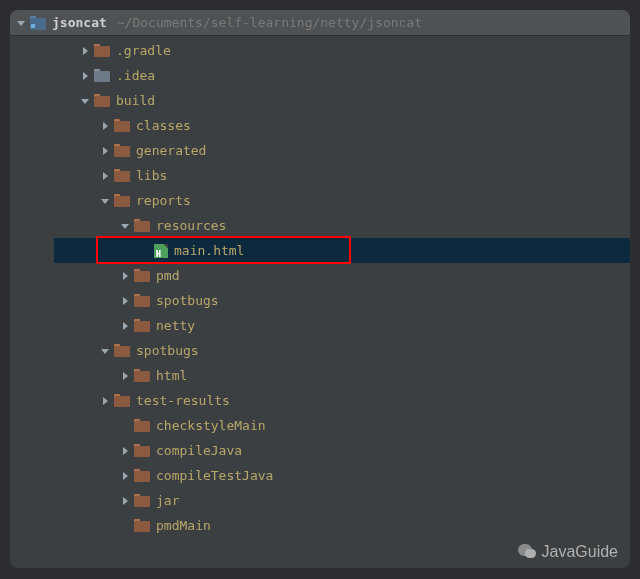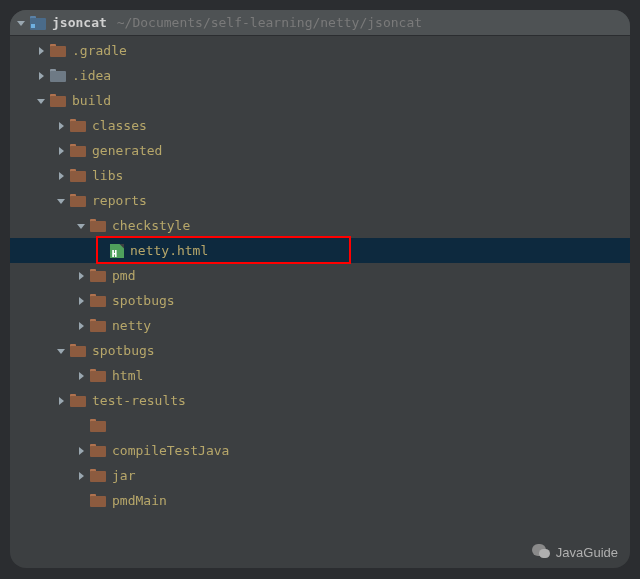--- a/index.html
+++ b/index.html
@@ -8,41 +8,42 @@
     font-family: 'Menlo', 'Consolas', monospace;
     font-size: 13px;
     color: #a9b7c6;
     width: 640px;
     height: 579px;
     overflow: hidden;
     position: relative;
   }
   .panel {
     background: #3c3f41;
-    border-radius: 16px;
+    border-radius: 8px;
     margin: 10px;
     height: 558px;
     overflow: hidden;
     position: relative;
   }
   .header-row {
     display: flex;
     align-items: center;
     height: 26px;
     background: #4e5254;
     border-bottom: 1px solid #2b2d30;
     padding-left: 6px;
   }
   .tree { padding-top: 2px; }
   .row {
     display: flex;
     align-items: center;
     height: 25px;
     padding-left: 6px;
     white-space: nowrap;
+    margin-left: 44px;
   }
   .row.selected {
     background: #0d293e;
   }
   .redbox {
     position: absolute;
     border: 2px solid #ff0000;
     pointer-events: none;
     z-index: 5;
   }
@@ -108,21 +109,21 @@
     margin-left: 10px;
   }
   .watermark {
     position: absolute;
     bottom: 16px;
     right: 22px;
     display: flex;
     align-items: center;
     color: #b0b0b0;
     font-family: sans-serif;
-    font-size: 13px;
+    font-size: 16px;
     z-index: 10;
   }
   .watermark .wechat {
     width: 22px;
     height: 22px;
     margin-right: 4px;
     position: relative;
   }
   .watermark .wechat::before {
     content: '';
@@ -275,29 +276,29 @@
           <svg width="8" height="8" viewBox="0 0 8 8">
             <polygon points="0,2 8,2 4,7" fill="#9aa7b0"></polygon>
           </svg>
         </span>
         <span class="icon folder-red">
           <svg width="16" height="13" viewBox="0 0 16 13">
     <rect class="tab" x="0" y="0" width="6" height="4" rx="1"></rect>
     <rect class="body" x="0" y="2" width="16" height="11" rx="1"></rect>
   </svg>
         </span>
-        <span class="label">checkstyle</span>
+        <span class="label">resources</span>
       </div>
       <div class="row selected">
         <span class="indent" style="width: 80px;"></span>
         <span class="spacer-arrow"></span>
         <span class="icon file-html">
           <span class="file-html"></span>
         </span>
-        <span class="label">netty.html</span>
+        <span class="label">main.html</span>
       </div>
       <div class="row">
         <span class="indent" style="width: 60px;"></span>
         <span class="arrow">
           <svg width="8" height="8" viewBox="0 0 8 8">
             <polygon points="2,0 7,4 2,8" fill="#9aa7b0"></polygon>
           </svg>
         </span>
         <span class="icon folder-red">
           <svg width="16" height="13" viewBox="0 0 16 13">
@@ -384,20 +385,36 @@
       </div>
       <div class="row">
         <span class="indent" style="width: 60px;"></span>
         <span class="spacer-arrow"></span>
         <span class="icon folder-red">
           <svg width="16" height="13" viewBox="0 0 16 13">
     <rect class="tab" x="0" y="0" width="6" height="4" rx="1"></rect>
     <rect class="body" x="0" y="2" width="16" height="11" rx="1"></rect>
   </svg>
         </span>
+        <span class="label">checkstyleMain</span>
+      </div>
+      <div class="row">
+        <span class="indent" style="width: 60px;"></span>
+        <span class="arrow">
+          <svg width="8" height="8" viewBox="0 0 8 8">
+            <polygon points="2,0 7,4 2,8" fill="#9aa7b0"></polygon>
+          </svg>
+        </span>
+        <span class="icon folder-red">
+          <svg width="16" height="13" viewBox="0 0 16 13">
+    <rect class="tab" x="0" y="0" width="6" height="4" rx="1"></rect>
+    <rect class="body" x="0" y="2" width="16" height="11" rx="1"></rect>
+  </svg>
+        </span>
+        <span class="label">compileJava</span>
       </div>
       <div class="row">
         <span class="indent" style="width: 60px;"></span>
         <span class="arrow">
           <svg width="8" height="8" viewBox="0 0 8 8">
             <polygon points="2,0 7,4 2,8" fill="#9aa7b0"></polygon>
           </svg>
         </span>
         <span class="icon folder-red">
           <svg width="16" height="13" viewBox="0 0 16 13">

